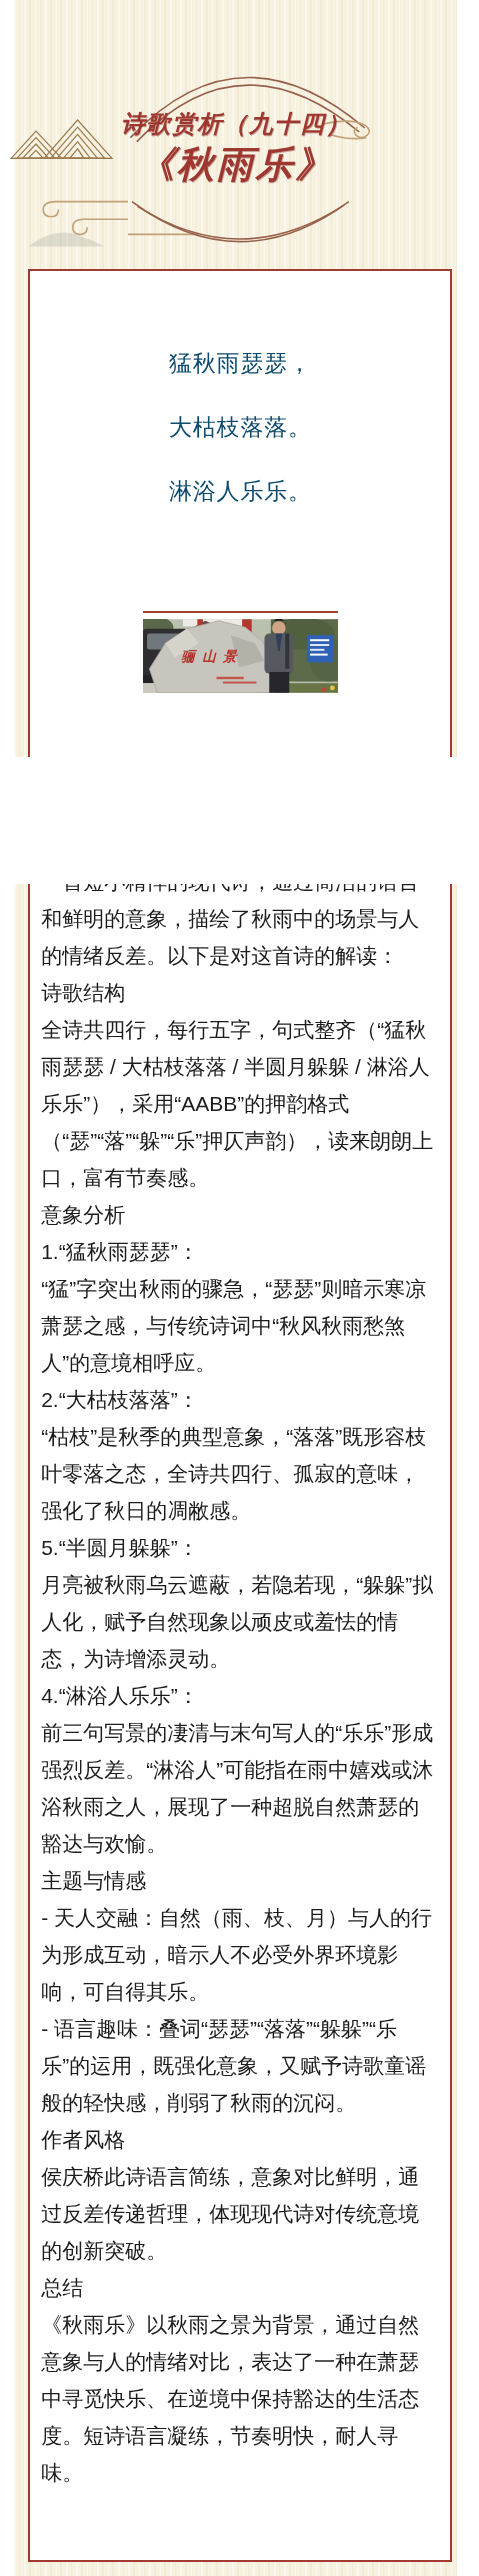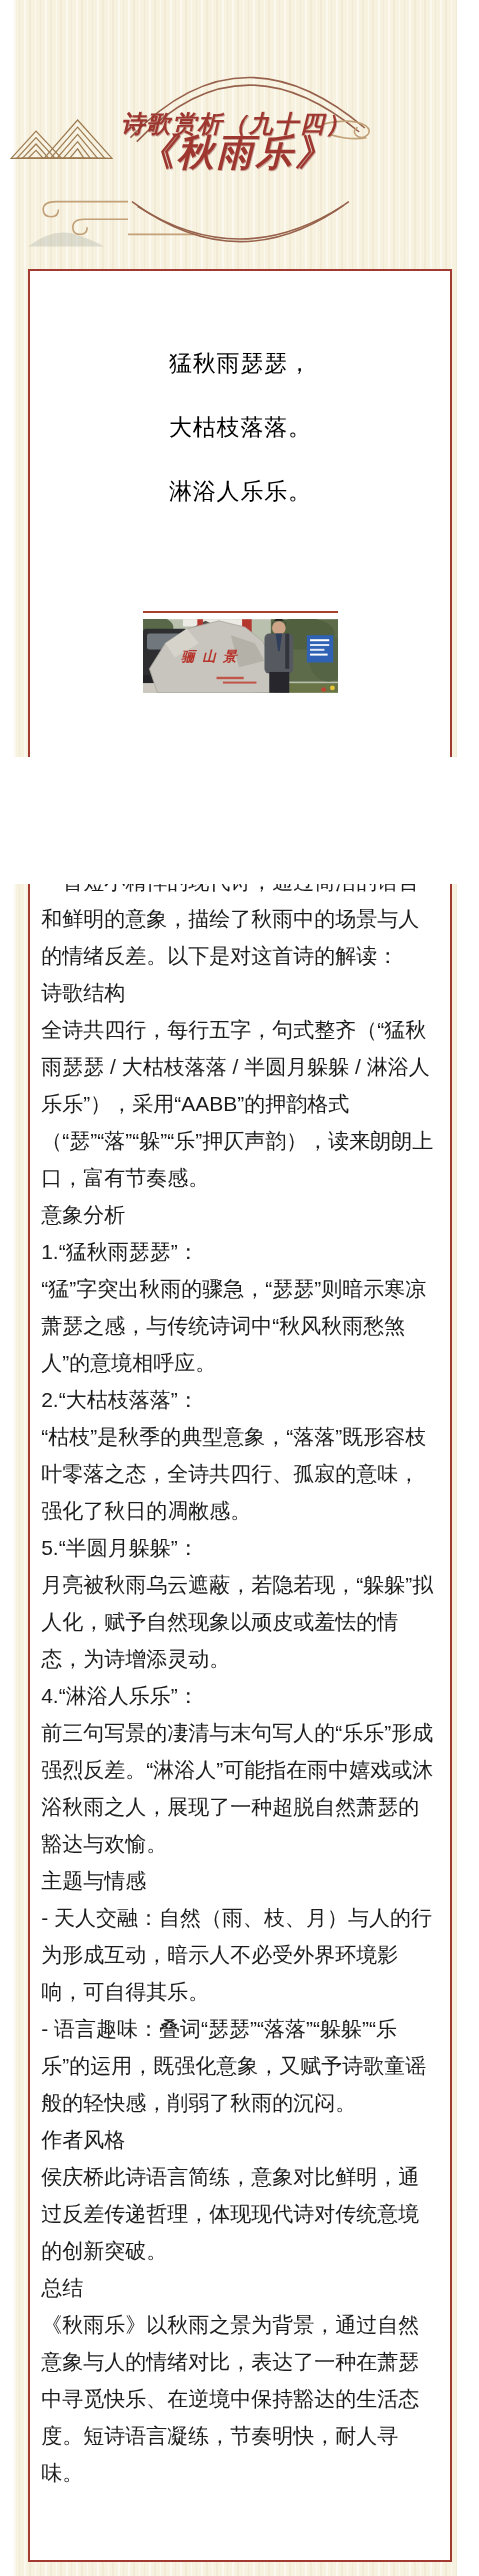--- a/index.html
+++ b/index.html
@@ -17,30 +17,30 @@
       #f7f1df;
   }
   .header-art{position:absolute;left:0;top:0;width:480px;height:276px;}
   .title-line{
     position:absolute;left:14.4px;width:443px;text-align:center;
     color:#9D372F;font-weight:bold;
     text-shadow:0.8px 0.8px 0 rgba(120,30,25,0.35);
     font-style:italic;
   }
   .title-series{top:110px;font-size:24px;letter-spacing:1.6px;line-height:27px;}
-  .title-poem{top:132px;font-size:37px;letter-spacing:2.4px;line-height:42px;text-align:center;}
+  .title-poem{top:144px;font-size:37px;letter-spacing:2.4px;line-height:42px;text-align:center;}
   .poem-card{
     position:absolute;left:28px;top:269px;width:424px;height:488px;
     box-sizing:border-box;background:#ffffff;
     border:2.4px solid #A23A32;border-bottom:none;
     overflow:hidden;
   }
   .poem-lines{margin:80px 0 0 139px;}
   .poem-line{
-    height:24px;line-height:24px;font-size:23px;color:#000000;
+    height:24px;line-height:24px;font-size:23px;color:#0c4a6e;
     margin-bottom:40px;letter-spacing:0.8px;white-space:nowrap;
   }
   .poem-line:last-child{margin-bottom:16px;}
   .photo-sep{
     width:195px;height:2.4px;background:#A8402F;border:none;
     margin:108px auto 0 auto;
   }
   .photo-wrap{
     width:195px;height:74px;margin:5.6px auto 0 auto;display:block;position:relative;font-style:italic;
   }

